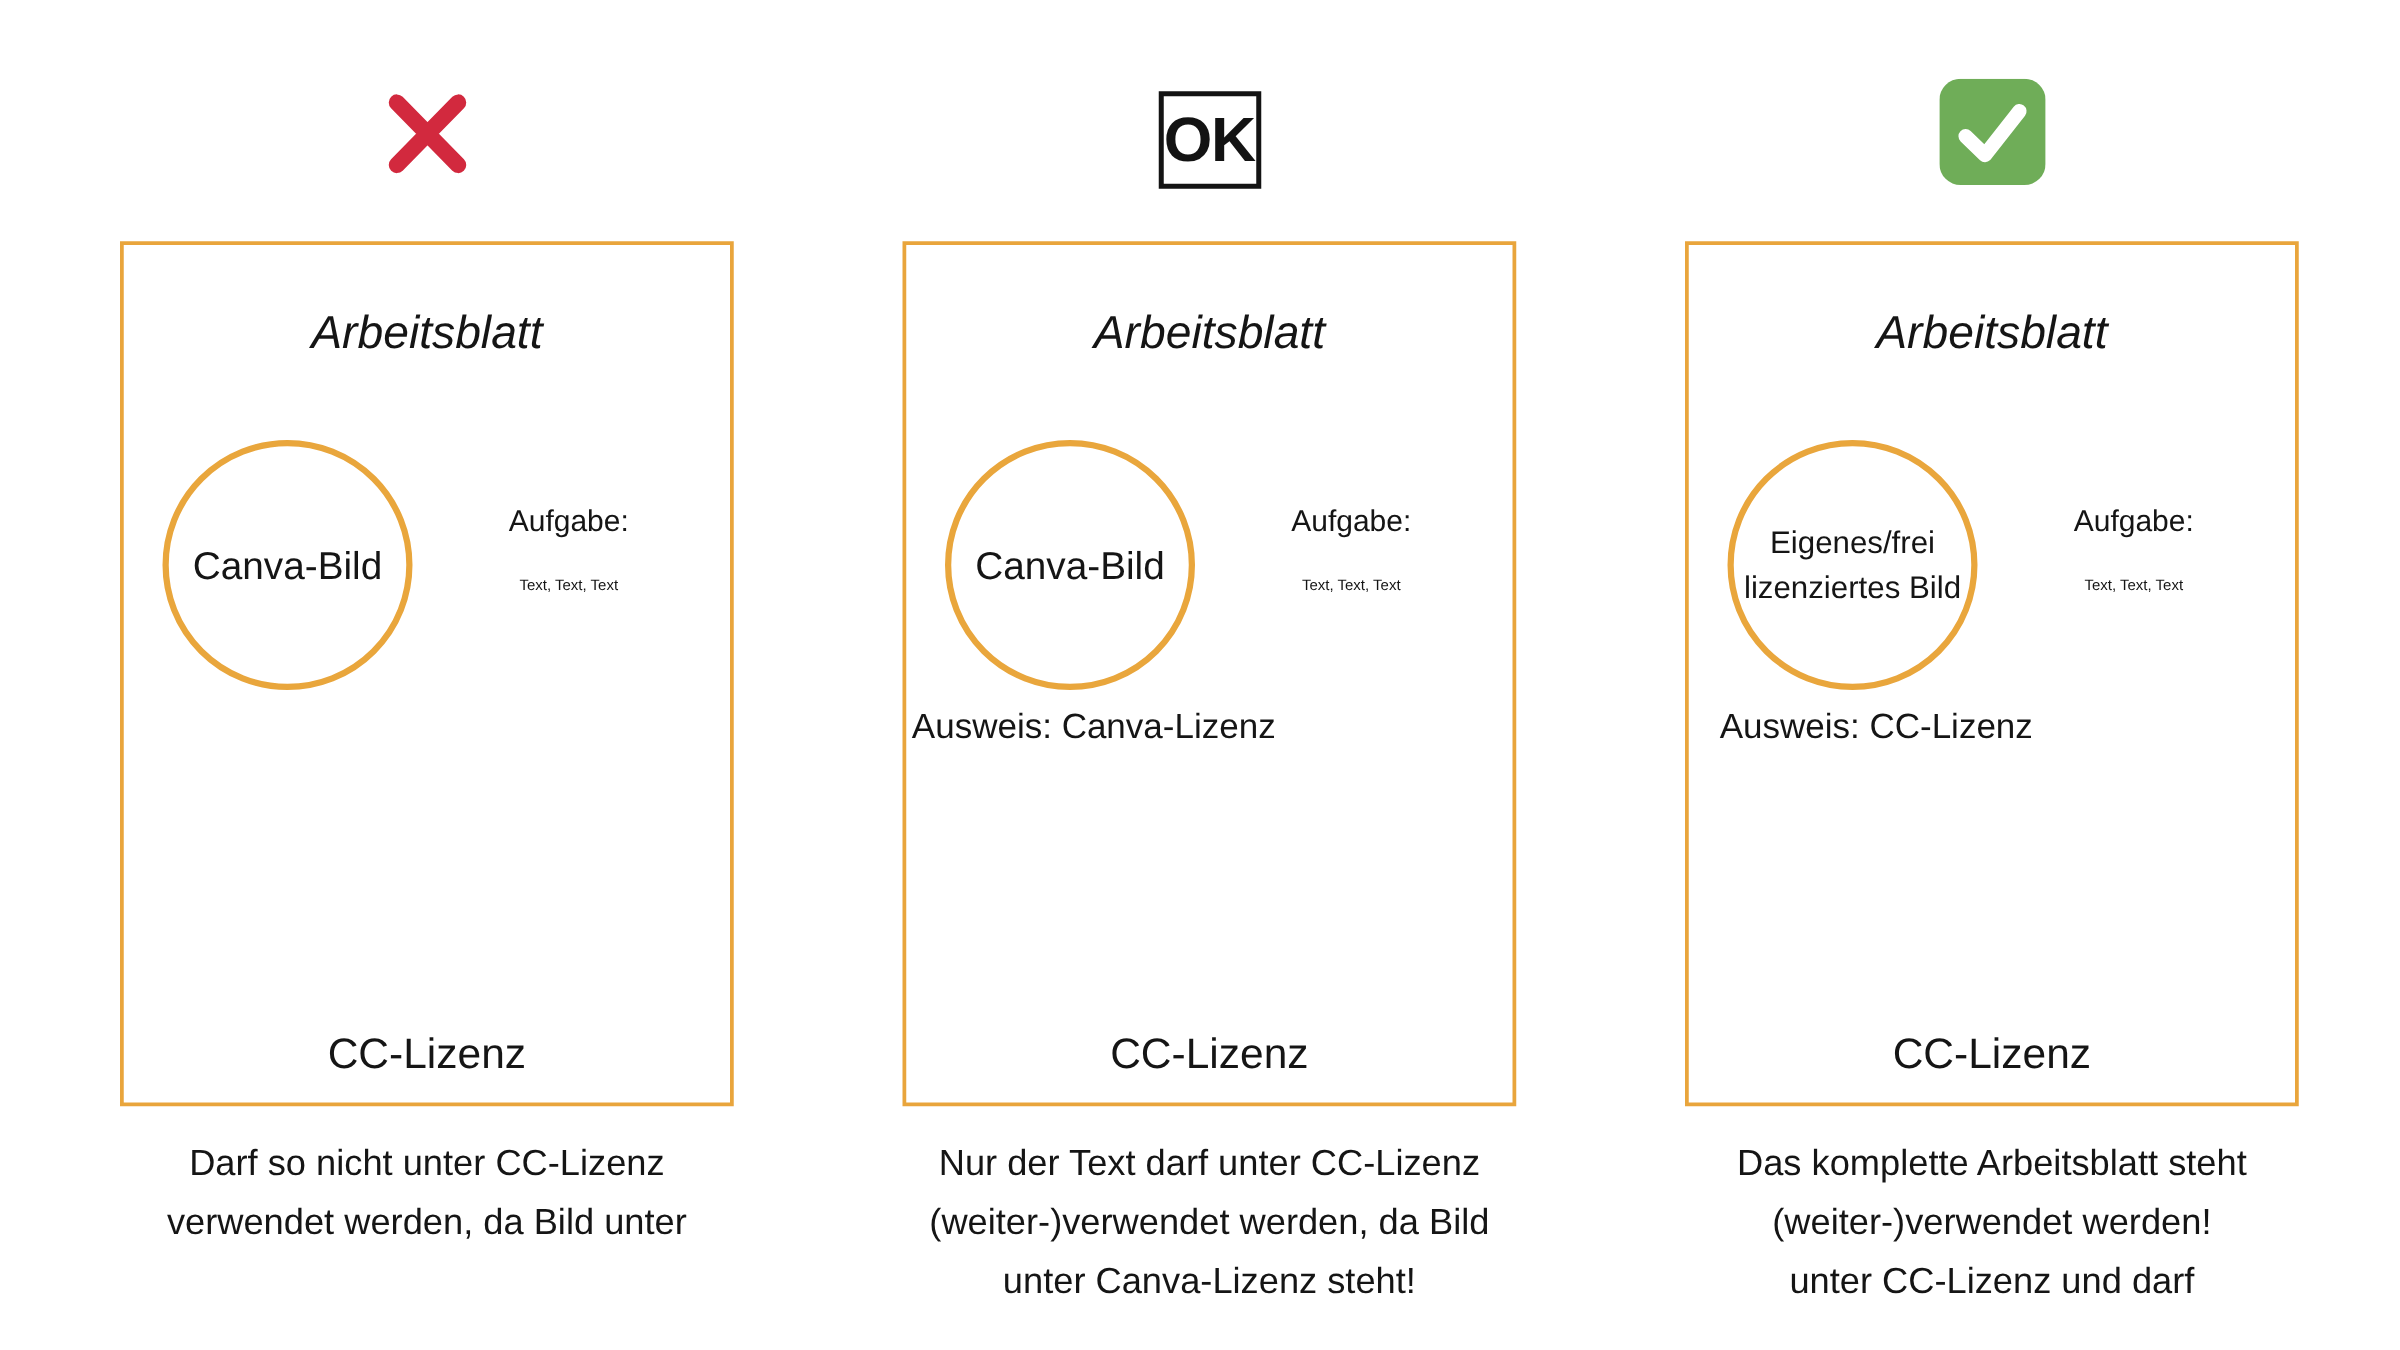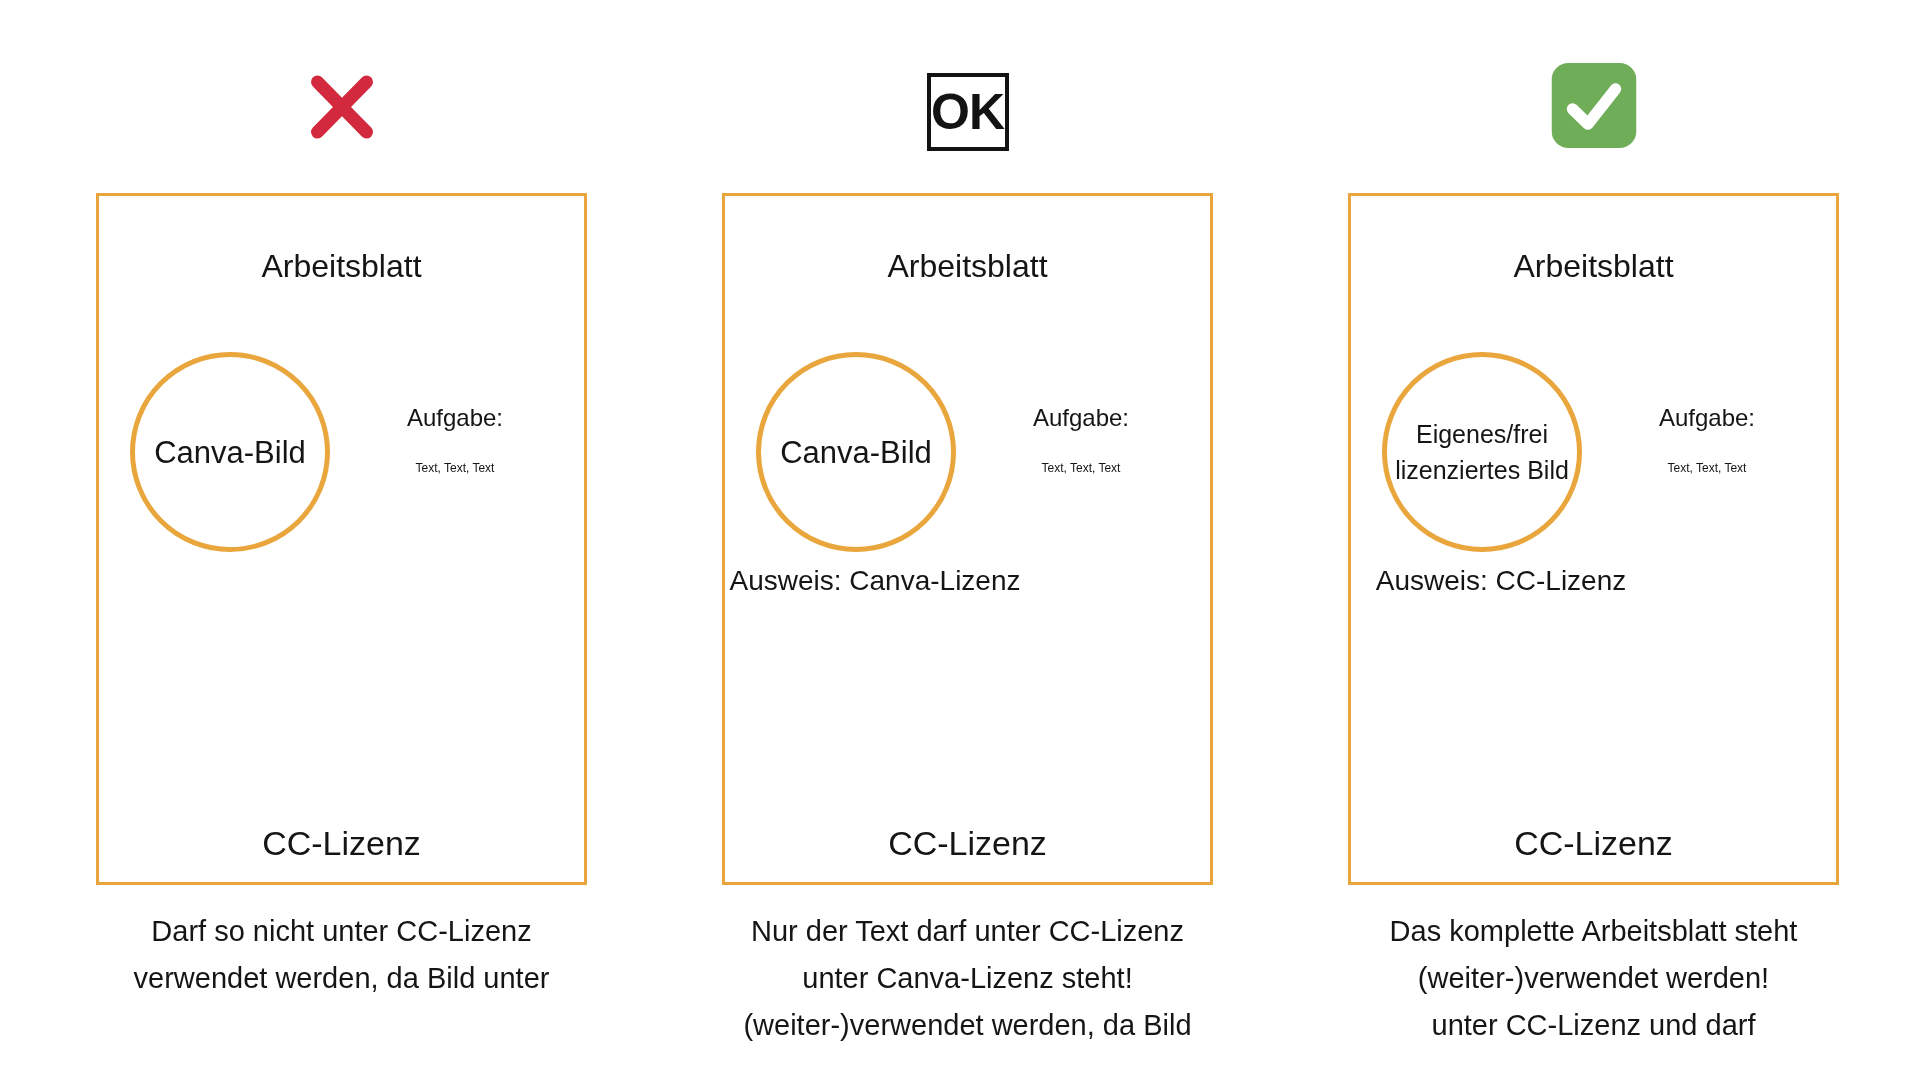--- a/index.html
+++ b/index.html
@@ -70,22 +70,23 @@
     left: 0;
     width: 491px;
     height: 692px;
     border: 3px solid var(--card-border);
     background: var(--background);
   }
   .card-title {
     position: absolute;
     top: 50px; left: 0; width: 100%;
     text-align: center;
-    font-size: 32px;
+    font-size: 37px;
     line-height: 40px;
+    font-style: italic;
   }
   .circle {
     position: absolute;
     top: 156px; left: 31px;
     width: 200px; height: 200px;
     border: 5px solid var(--circle-border);
     border-radius: 50%;
     display: flex;
     flex-direction: column;
     align-items: center;
@@ -184,22 +185,22 @@
     </div>
     <div class="task">
       <div class="task-heading">Aufgabe:</div>
       <div class="task-text">Text, Text, Text</div>
     </div>
     <div class="license-note">Ausweis: Canva-Lizenz</div>
     <div class="card-footer">CC-Lizenz</div>
   </div>
   <div class="caption">
     <div>Nur der Text darf unter CC-Lizenz</div>
+    <div>(weiter-)verwendet werden, da Bild</div>
     <div>unter Canva-Lizenz steht!</div>
-    <div>(weiter-)verwendet werden, da Bild</div>
   </div>
 </div>
 
 <div class="column col-3">
   <div class="icon-slot check-slot">
     <svg width="85" height="85" viewBox="0 0 85 85">
       <rect class="check-rect" x="0" y="0" width="85" height="85" rx="17"></rect>
       <path class="check-path" d="M21 46 L36.5 61 L64 26"></path>
     </svg>
   </div>

